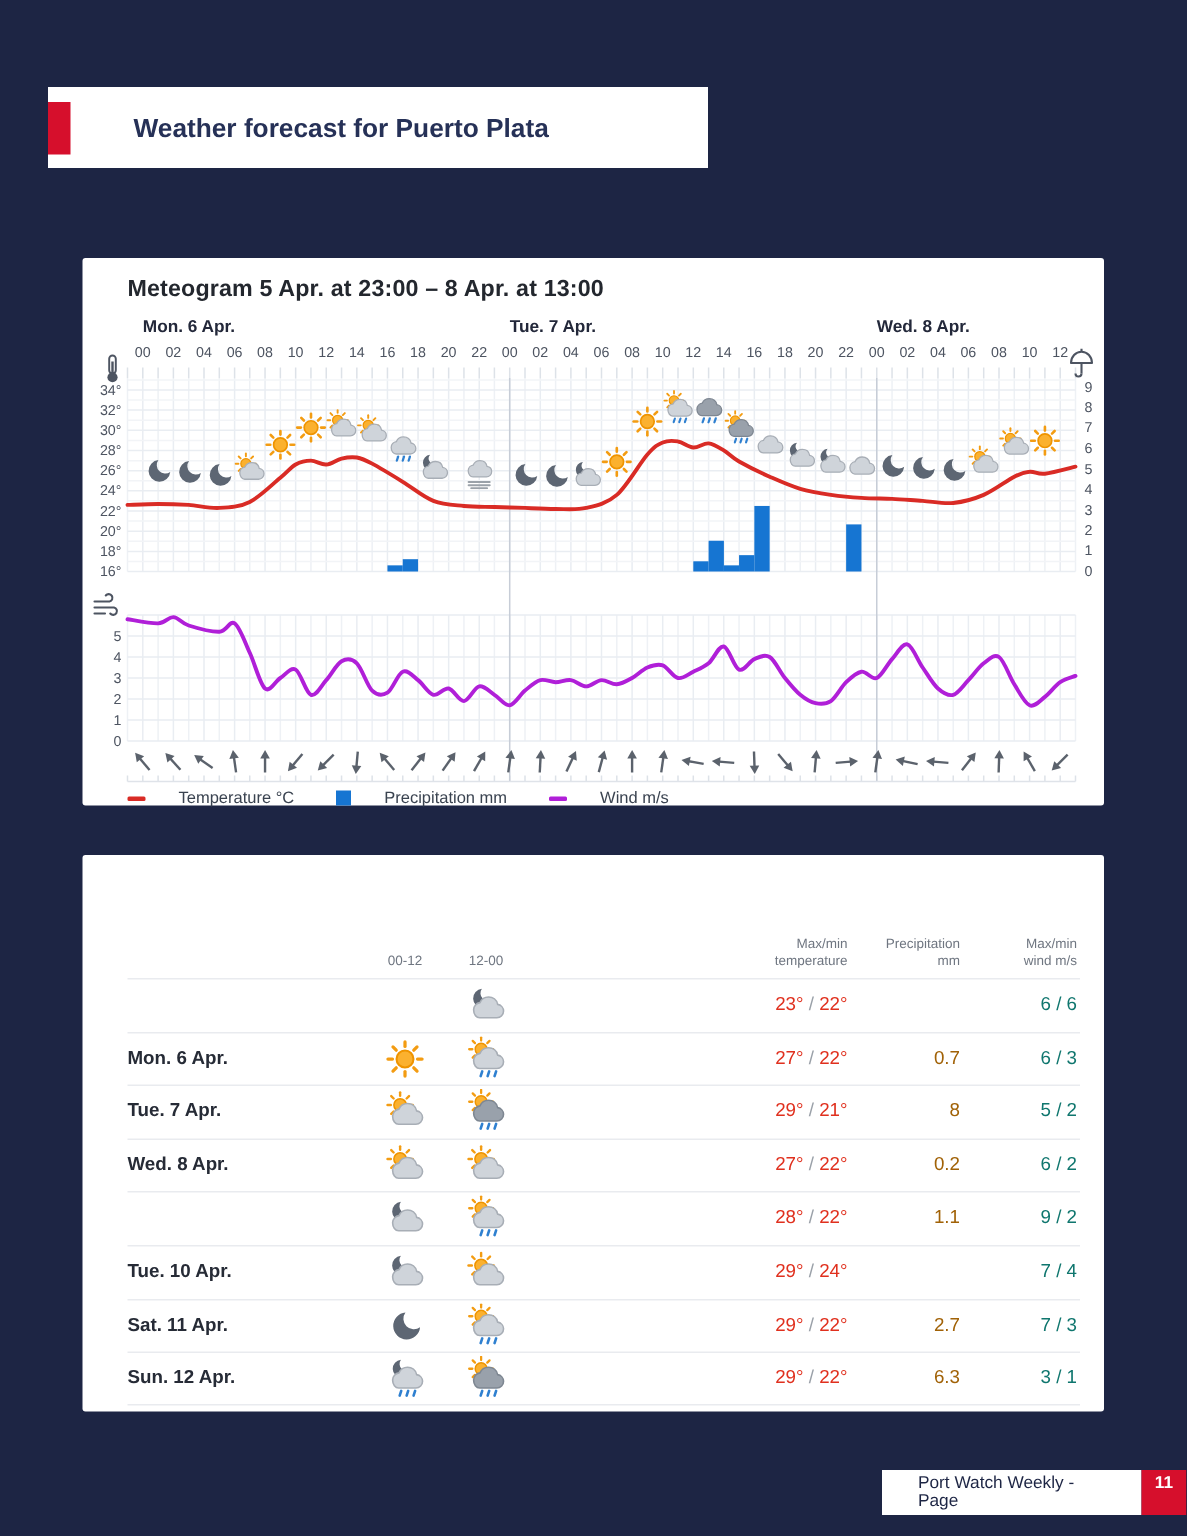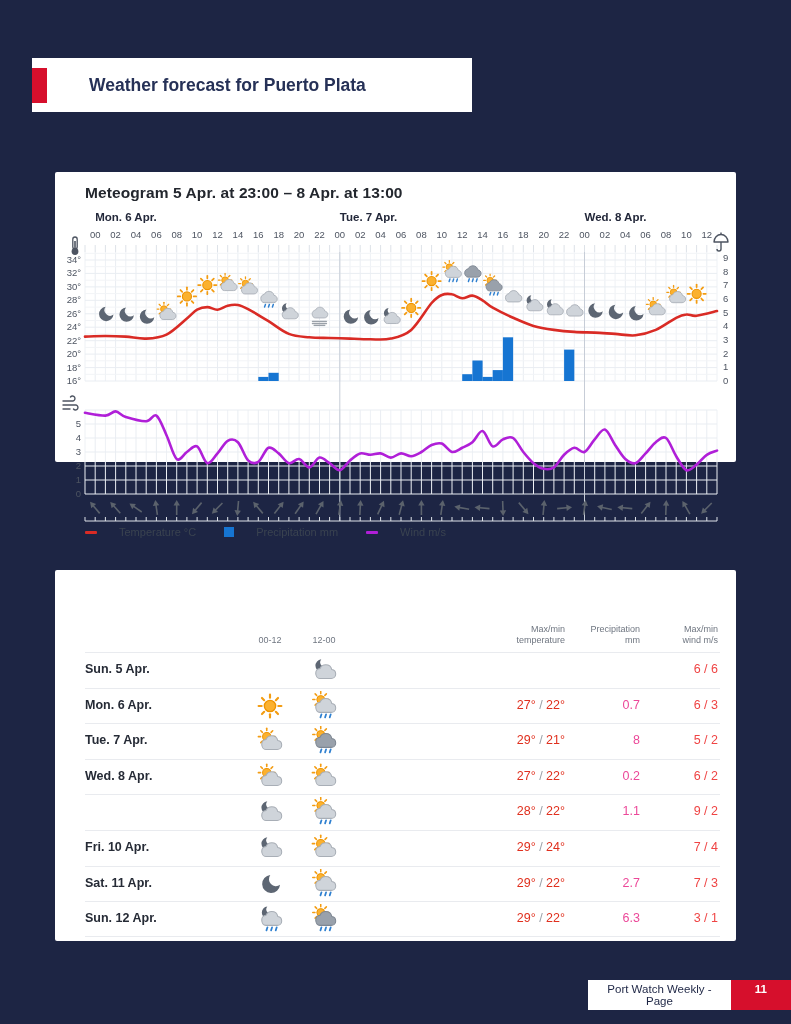--- a/index.html
+++ b/index.html
@@ -6,21 +6,21 @@
   html,body{margin:0;padding:0;}
   body{
     width:791px;height:1024px;position:relative;overflow:hidden;
     background:#1d2544;
     font-family:"Liberation Sans", sans-serif;
   }
   .banner{position:absolute;left:0;top:58px;width:440px;height:54px;background:#ffffff;margin-left:32px;}
   .banner-red{position:absolute;left:0;top:10px;width:15px;height:35px;background:#d60f2c;}
   .banner h1{margin:0;padding-left:57px;line-height:54px;font-size:17.5px;font-weight:bold;color:#263157;}
   .card{position:absolute;left:55px;width:681px;background:#ffffff;border-radius:2px;}
-  .meteo-card{top:172px;height:290px;}
+  .meteo-card{top:172px;height:365px;}
   .table-card{top:570px;height:371px;}
   .card h2{margin:0;position:absolute;left:30px;top:12px;font-size:15.5px;font-weight:bold;color:#23272e;letter-spacing:.1px;}
   #meteo-svg{position:absolute;left:0;top:36px;}
   svg text{font-family:"Liberation Sans", sans-serif;}
   .legend{position:absolute;left:30px;top:354px;display:flex;gap:28px;align-items:center;font-size:11px;color:#3a4350;}
   .legend .item{display:flex;align-items:center;gap:22px;}
   .lm-line{width:12px;height:3px;border-radius:1px;}
   .lm-sq{width:10px;height:10px;}
   
   .lr-header{position:absolute;top:40px;left:0;right:0;height:42px;font-size:9px;color:#6f7681;}
@@ -35,26 +35,26 @@
   .lr-row::before{content:"";position:absolute;left:30px;right:16px;top:0;border-top:1px solid #e9ebef;}
   .lr-row:last-child::after{content:"";position:absolute;left:30px;right:16px;bottom:0;border-bottom:1px solid #e9ebef;}
   .lr-row .cell{position:absolute;top:0;height:35.6px;line-height:35.6px;font-size:12.5px;}
   .c-day{left:30px;width:150px;font-weight:bold;color:#262b36;font-size:12px;}
   .c-i1{left:200px;width:30px;}
   .c-i2{left:254px;width:30px;}
   .c-i1 svg,.c-i2 svg{position:absolute;top:3px;left:0;}
   .c-temp{left:390px;width:120px;text-align:right;}
   .c-temp .t{color:#e0301e;}
   .c-temp .sep{color:#9aa0a8;}
-  .c-precip{left:505px;width:80px;text-align:right;color:#ec4899;}
-  .c-wind{left:583px;width:80px;text-align:right;color:#ef4444;}
+  .c-precip{left:505px;width:80px;text-align:right;color:#a16207;}
+  .c-wind{left:583px;width:80px;text-align:right;color:#0f766e;}
   
   .footer{position:absolute;left:588px;top:980px;display:flex;align-items:stretch;font-size:11.5px;}
-  .footer-label{background:#ffffff;color:#1d2544;padding:3px 12px;text-align:center;}
-  .footer-page{background:#d60f2c;color:#ffffff;padding:3px 24px;font-weight:bold;}
+  .footer-label{background:#ffffff;color:#1d2544;padding:3px 24px;}
+  .footer-page{background:#d60f2c;color:#ffffff;padding:3px 9px;font-weight:bold;}
 </style>
 </head>
 <body>
 
 <svg width="0" height="0" style="position:absolute" aria-hidden="true">
   <defs>
     <symbol id="sy-sun" viewBox="0 0 24 24">
       <g stroke="#f39c12" stroke-width="2" stroke-linecap="round">
         <line x1="12" y1="1.5" x2="12" y2="4.3"></line>
           <line x1="12" y1="19.7" x2="12" y2="22.5"></line>
@@ -737,30 +737,30 @@
       <div>Precipitation</div>
       <div>mm</div>
     </div>
     <div class="hc hc-w">
       <div>Max/min</div>
       <div>wind m/s</div>
     </div>
   </div>
   <div id="lr-rows">
       <div class="lr-row">
-        <div class="cell c-day">Sun. 5 Apr.</div>
         <div class="cell c-i1"></div>
         <div class="cell c-i2">
           <svg width="30" height="30" viewBox="0 0 30 30">
             <g>
               <use x="4.253333333333334" y="2.086666666666667" width="17.16" height="17.16" href="#sy-moon" xlink:href="#sy-moon"></use>
               <use x="3.343333333333333" y="3.343333333333333" width="25.48" height="25.48" href="#sy-cloud" xlink:href="#sy-cloud"></use>
             </g>
           </svg>
         </div>
+        <div class="cell c-temp"><span class="t">23°</span><span class="sep"> / </span><span class="t">22°</span></div>
         <div class="cell c-precip"></div>
         <div class="cell c-wind">6 / 6</div>
       </div>
       <div class="lr-row">
         <div class="cell c-day">Mon. 6 Apr.</div>
         <div class="cell c-i1">
           <svg width="30" height="30" viewBox="0 0 30 30">
             <g>
               <use x="2" y="2" width="26" height="26" href="#sy-sun" xlink:href="#sy-sun"></use>
             </g>
@@ -840,21 +840,21 @@
               <use x="3.343333333333333" y="1.1766666666666665" width="25.48" height="25.48" href="#sy-cloud" xlink:href="#sy-cloud"></use>
               <use x="3.7333333333333334" y="3.7333333333333334" width="24.7" height="24.7" href="#sy-drops" xlink:href="#sy-drops"></use>
             </g>
           </svg>
         </div>
         <div class="cell c-temp"><span class="t">28°</span><span class="sep"> / </span><span class="t">22°</span></div>
         <div class="cell c-precip">1.1</div>
         <div class="cell c-wind">9 / 2</div>
       </div>
       <div class="lr-row">
-        <div class="cell c-day">Fri. 10 Apr.</div>
+        <div class="cell c-day">Tue. 10 Apr.</div>
         <div class="cell c-i1">
           <svg width="30" height="30" viewBox="0 0 30 30">
             <g>
               <use x="4.253333333333334" y="2.086666666666667" width="17.16" height="17.16" href="#sy-moon" xlink:href="#sy-moon"></use>
               <use x="3.343333333333333" y="3.343333333333333" width="25.48" height="25.48" href="#sy-cloud" xlink:href="#sy-cloud"></use>
             </g>
           </svg>
         </div>
         <div class="cell c-i2">
           <svg width="30" height="30" viewBox="0 0 30 30">

